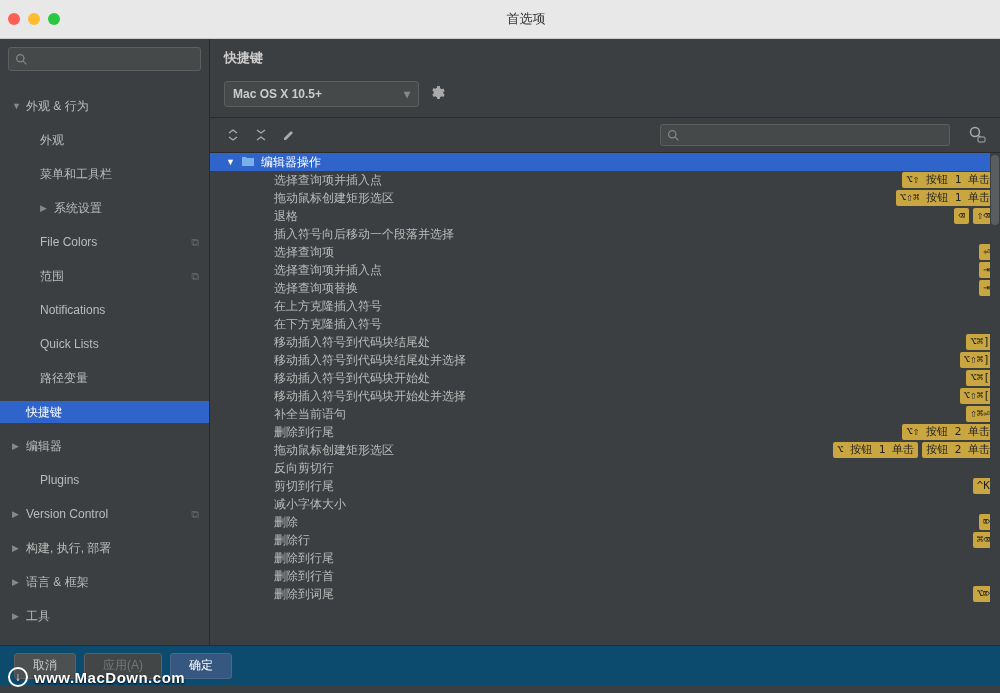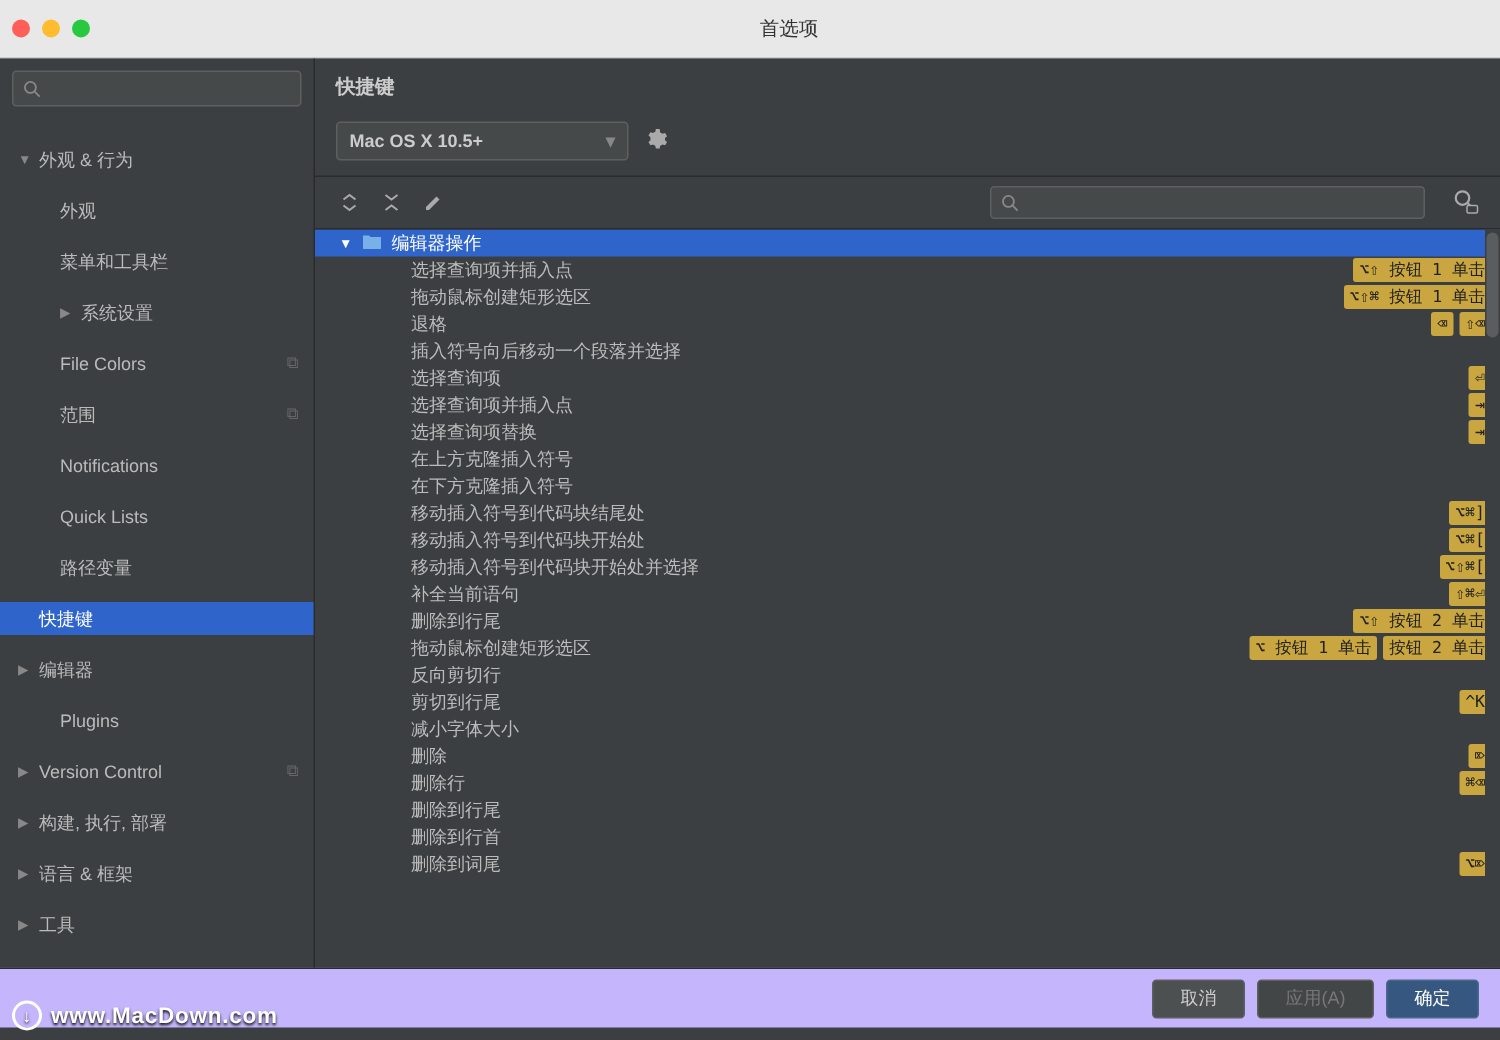--- a/index.html
+++ b/index.html
@@ -56,21 +56,21 @@
 .action-row.group .folder { margin-right: 6px; }
 .action-row .action-label { flex: 1; padding-left: 48px; }
 .action-row.group .action-label { padding-left: 0; font-weight: normal; }
 .action-row .shortcut-stack { display: flex; gap: 4px; padding-right: 6px; }
 .shortcut { background: #c9a63f; color: #222; font-size: 11px; padding: 0 4px; border-radius: 2px; font-family: Menlo, monospace; line-height: 16px; height: 16px; white-space: nowrap; }
 
 .scrollbar-track { position: absolute; right: 0; top: 0; bottom: 0; width: 10px; background: #3c3f41; }
 .scrollbar-thumb { position: absolute; right: 1px; top: 2px; width: 8px; height: 70px; background: #5a5d5f; border-radius: 4px; }
 
 
-.footer { height: 40px; border-top: 1px solid #2b2b2b; display: flex; align-items: center; justify-content: flex-end; padding: 16px 14px; gap: 8px; background: #c4b5fd; }
+.footer { height: 40px; border-top: 1px solid #2b2b2b; display: flex; align-items: center; justify-content: flex-start; padding: 16px 14px; gap: 8px; background: #0c4a6e; }
 .btn { height: 26px; padding: 0 18px; border-radius: 3px; border: 1px solid #5e6060; background: #4c5051; color: #ccc; font-size: 12px; cursor: pointer; display: flex; align-items: center; }
 .btn.disabled { color: #777; background: #434647; }
 .btn.primary { background: #365880; border-color: #4a688a; color: #fff; }
 
 
 .watermark { position: absolute; left: 8px; bottom: 6px; color: #fff; font-weight: bold; font-size: 15px; letter-spacing: 0.5px; display: flex; align-items: center; gap: 6px; text-shadow: 0 1px 2px #000; }
 .watermark .logo { width: 20px; height: 20px; border: 2px solid #fff; border-radius: 50%; display: flex; align-items: center; justify-content: center; font-size: 12px; }
 </style>
 </head>
 <body>
@@ -264,20 +264,26 @@
           <span class="action-label">在下方克隆插入符号</span>
           <span class="shortcut-stack"></span>
         </div>
         <div class="action-row">
           <span class="action-label">移动插入符号到代码块结尾处</span>
           <span class="shortcut-stack">
             <span class="shortcut">⌥⌘]</span>
           </span>
         </div>
         <div class="action-row">
+          <span class="action-label">移动插入符号到代码块结尾处并选择</span>
+          <span class="shortcut-stack">
+            <span class="shortcut">⌥⇧⌘]</span>
+          </span>
+        </div>
+        <div class="action-row">
           <span class="action-label">移动插入符号到代码块开始处</span>
           <span class="shortcut-stack">
             <span class="shortcut">⌥⌘[</span>
           </span>
         </div>
         <div class="action-row">
           <span class="action-label">移动插入符号到代码块开始处并选择</span>
           <span class="shortcut-stack">
             <span class="shortcut">⌥⇧⌘[</span>
           </span>

